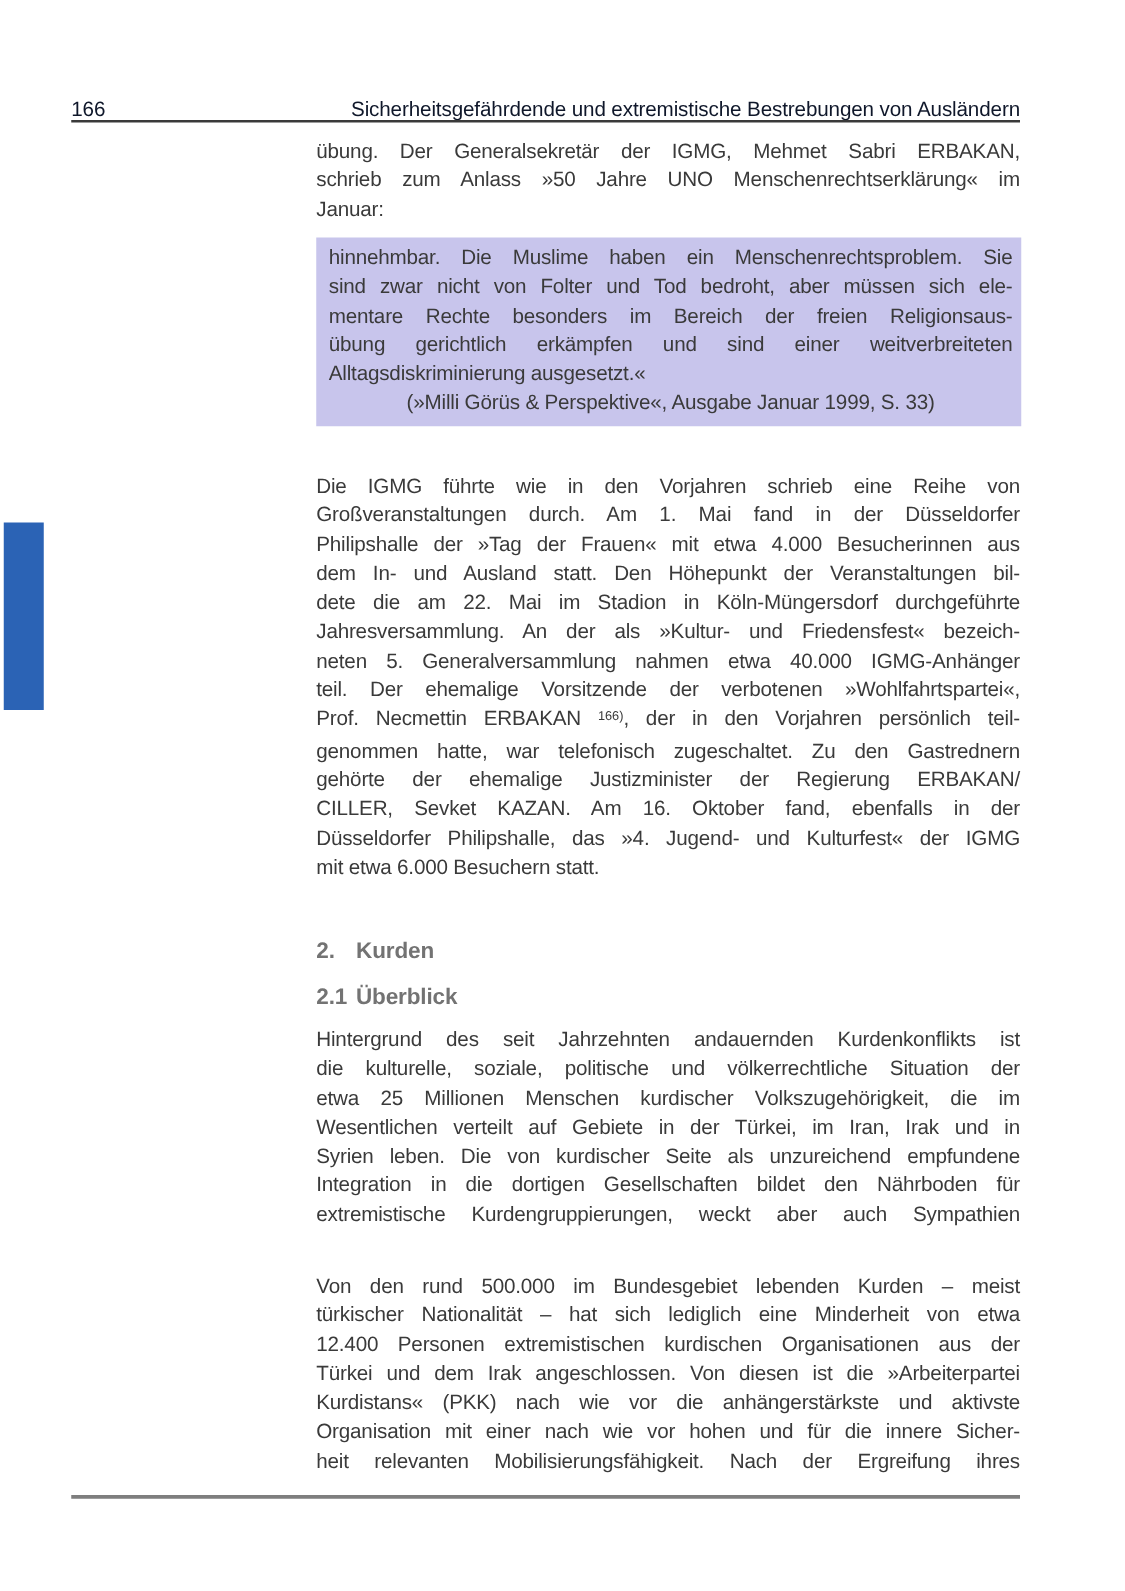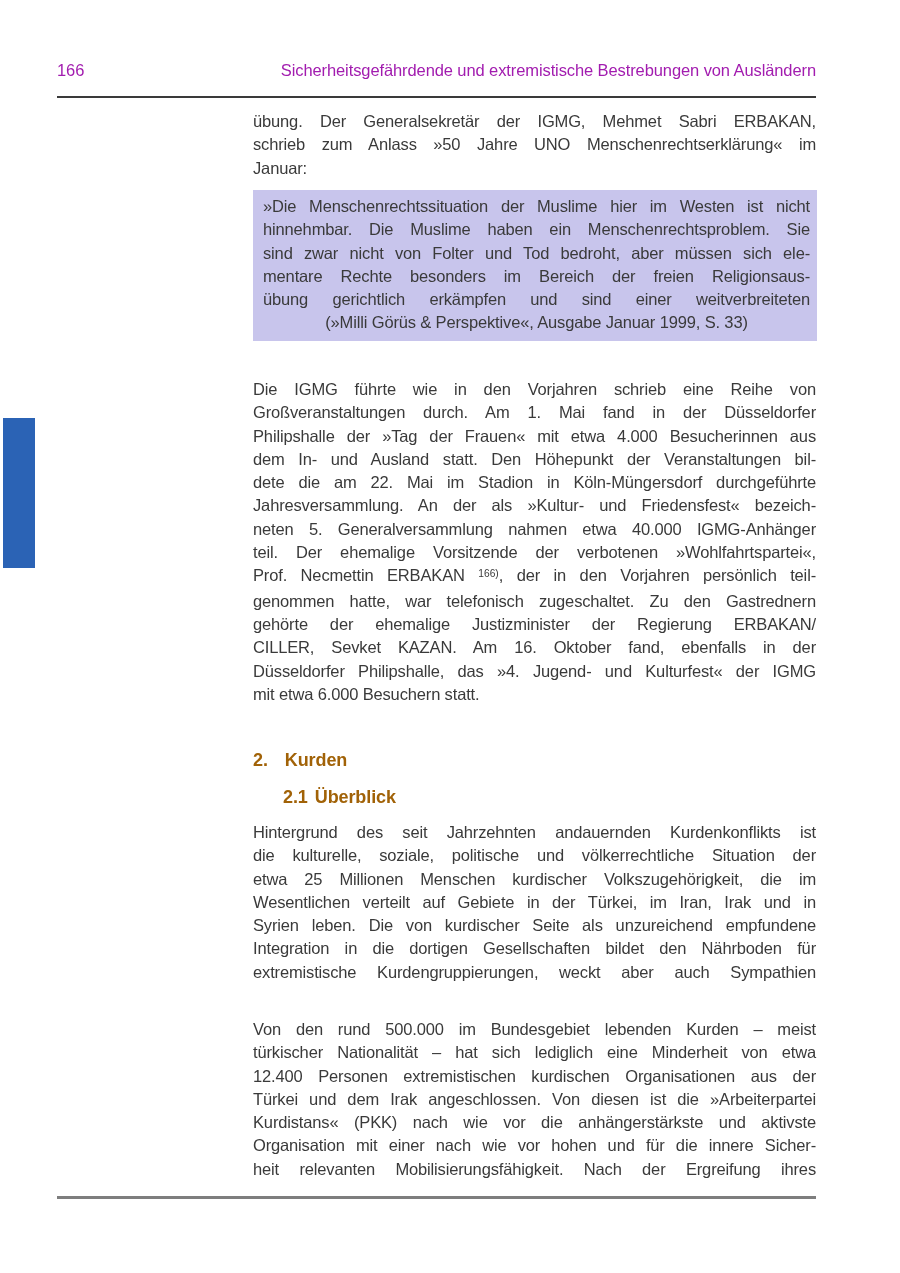--- a/index.html
+++ b/index.html
@@ -1,21 +1,21 @@
 <!DOCTYPE html>
 <html lang="de"><head>
 <meta charset="utf-8">
 <style>
   html,body { margin:0; padding:0; background:#ffffff; }
   .page {
     position:relative; width:900px; height:1273px; background:#ffffff;
     font-family:"Liberation Sans", sans-serif; color:#3a3a3a; overflow:hidden;
   }
   
-  .runhead { position:absolute; top:61px; font-size:16.5px; color:#a21caf; letter-spacing:-0.1px; }
+  .runhead { position:absolute; top:79px; font-size:16.5px; color:#0f172a; letter-spacing:-0.1px; }
   .runhead.num { left:57px; }
   .runhead.title { right:84px; }
   .rule { position:absolute; left:57px; width:759px; }
   .rule.top { top:96px; height:2px; background:#3a3a3a; }
   .rule.bottom { top:1196px; height:3px; background:#7e7e7e; }
   
   .chapter-marker { position:absolute; left:3px; top:418px; width:32px; height:150px; }
   
   .block {
     position:absolute; left:253px; width:563px;
@@ -25,23 +25,23 @@
   .tline.left { text-align-last:left; }
   sup.fn { font-size:0.62em; position:relative; top:-0.45em; vertical-align:baseline; letter-spacing:0; }
   
   .quote-box {
     position:absolute; left:253px; top:190px; width:564px;
     box-sizing:border-box; padding:5px 7px 6px 10px;
     font-size:16.5px; line-height:23.3px; letter-spacing:-0.15px;
   }
   .quote-box .cite { text-align:center; }
   
-  .heading { position:absolute; left:253px; font-weight:bold; color:#a16207; font-size:18px; line-height:20px; letter-spacing:-0.1px; }
+  .heading { position:absolute; left:253px; font-weight:bold; color:#737373; font-size:18px; line-height:20px; letter-spacing:-0.1px; }
   .heading .hnum.wide { display:inline-block; margin-right:17px; }
-  .heading .hnum.narrow { display:inline-block; margin-right:7px;margin-left:30px; }
+  .heading .hnum.narrow { display:inline-block; margin-right:7px; }
   #h-kurden { top:750px; }
   #h-ueberblick { top:787px; }
   #p1 { top:110px; }
   #p2 { top:378px; }
   #p3 { top:821px; }
   #p4 { top:1018px; }
 </style>
 </head>
 <body>
 
@@ -54,25 +54,25 @@
   <div class="chapter-marker" style="background: rgb(43, 99, 181);"></div>
 
   <div id="p1" class="block">
       <div class="tline">übung. Der Generalsekretär der IGMG, Mehmet Sabri ERBAKAN,</div>
       <div class="tline">schrieb zum Anlass »50 Jahre UNO Menschenrechtserklärung« im</div>
       <div class="tline left">Januar:</div>
     </div>
 
   <div class="quote-box" style="background: rgb(200, 197, 236);">
     <div>
-        <div class="tline">»Die Menschenrechtssituation der Muslime hier im Westen ist nicht</div>
         <div class="tline">hinnehmbar. Die Muslime haben ein Menschenrechtsproblem. Sie</div>
         <div class="tline">sind zwar nicht von Folter und Tod bedroht, aber müssen sich ele-</div>
         <div class="tline">mentare Rechte besonders im Bereich der freien Religionsaus-</div>
         <div class="tline">übung gerichtlich erkämpfen und sind einer weitverbreiteten</div>
+        <div class="tline left">Alltagsdiskriminierung ausgesetzt.«</div>
       </div>
     <div class="cite">(»Milli Görüs &amp; Perspektive«, Ausgabe Januar 1999, S. 33)</div>
   </div>
 
   <div id="p2" class="block">
       <div class="tline">Die IGMG führte wie in den Vorjahren schrieb eine Reihe von</div>
       <div class="tline">Großveranstaltungen durch. Am 1. Mai fand in der Düsseldorfer</div>
       <div class="tline">Philipshalle der »Tag der Frauen« mit etwa 4.000 Besucherinnen aus</div>
       <div class="tline">dem In- und Ausland statt. Den Höhepunkt der Veranstaltungen bil-</div>
       <div class="tline">dete die am 22. Mai im Stadion in Köln-Müngersdorf durchgeführte</div>

